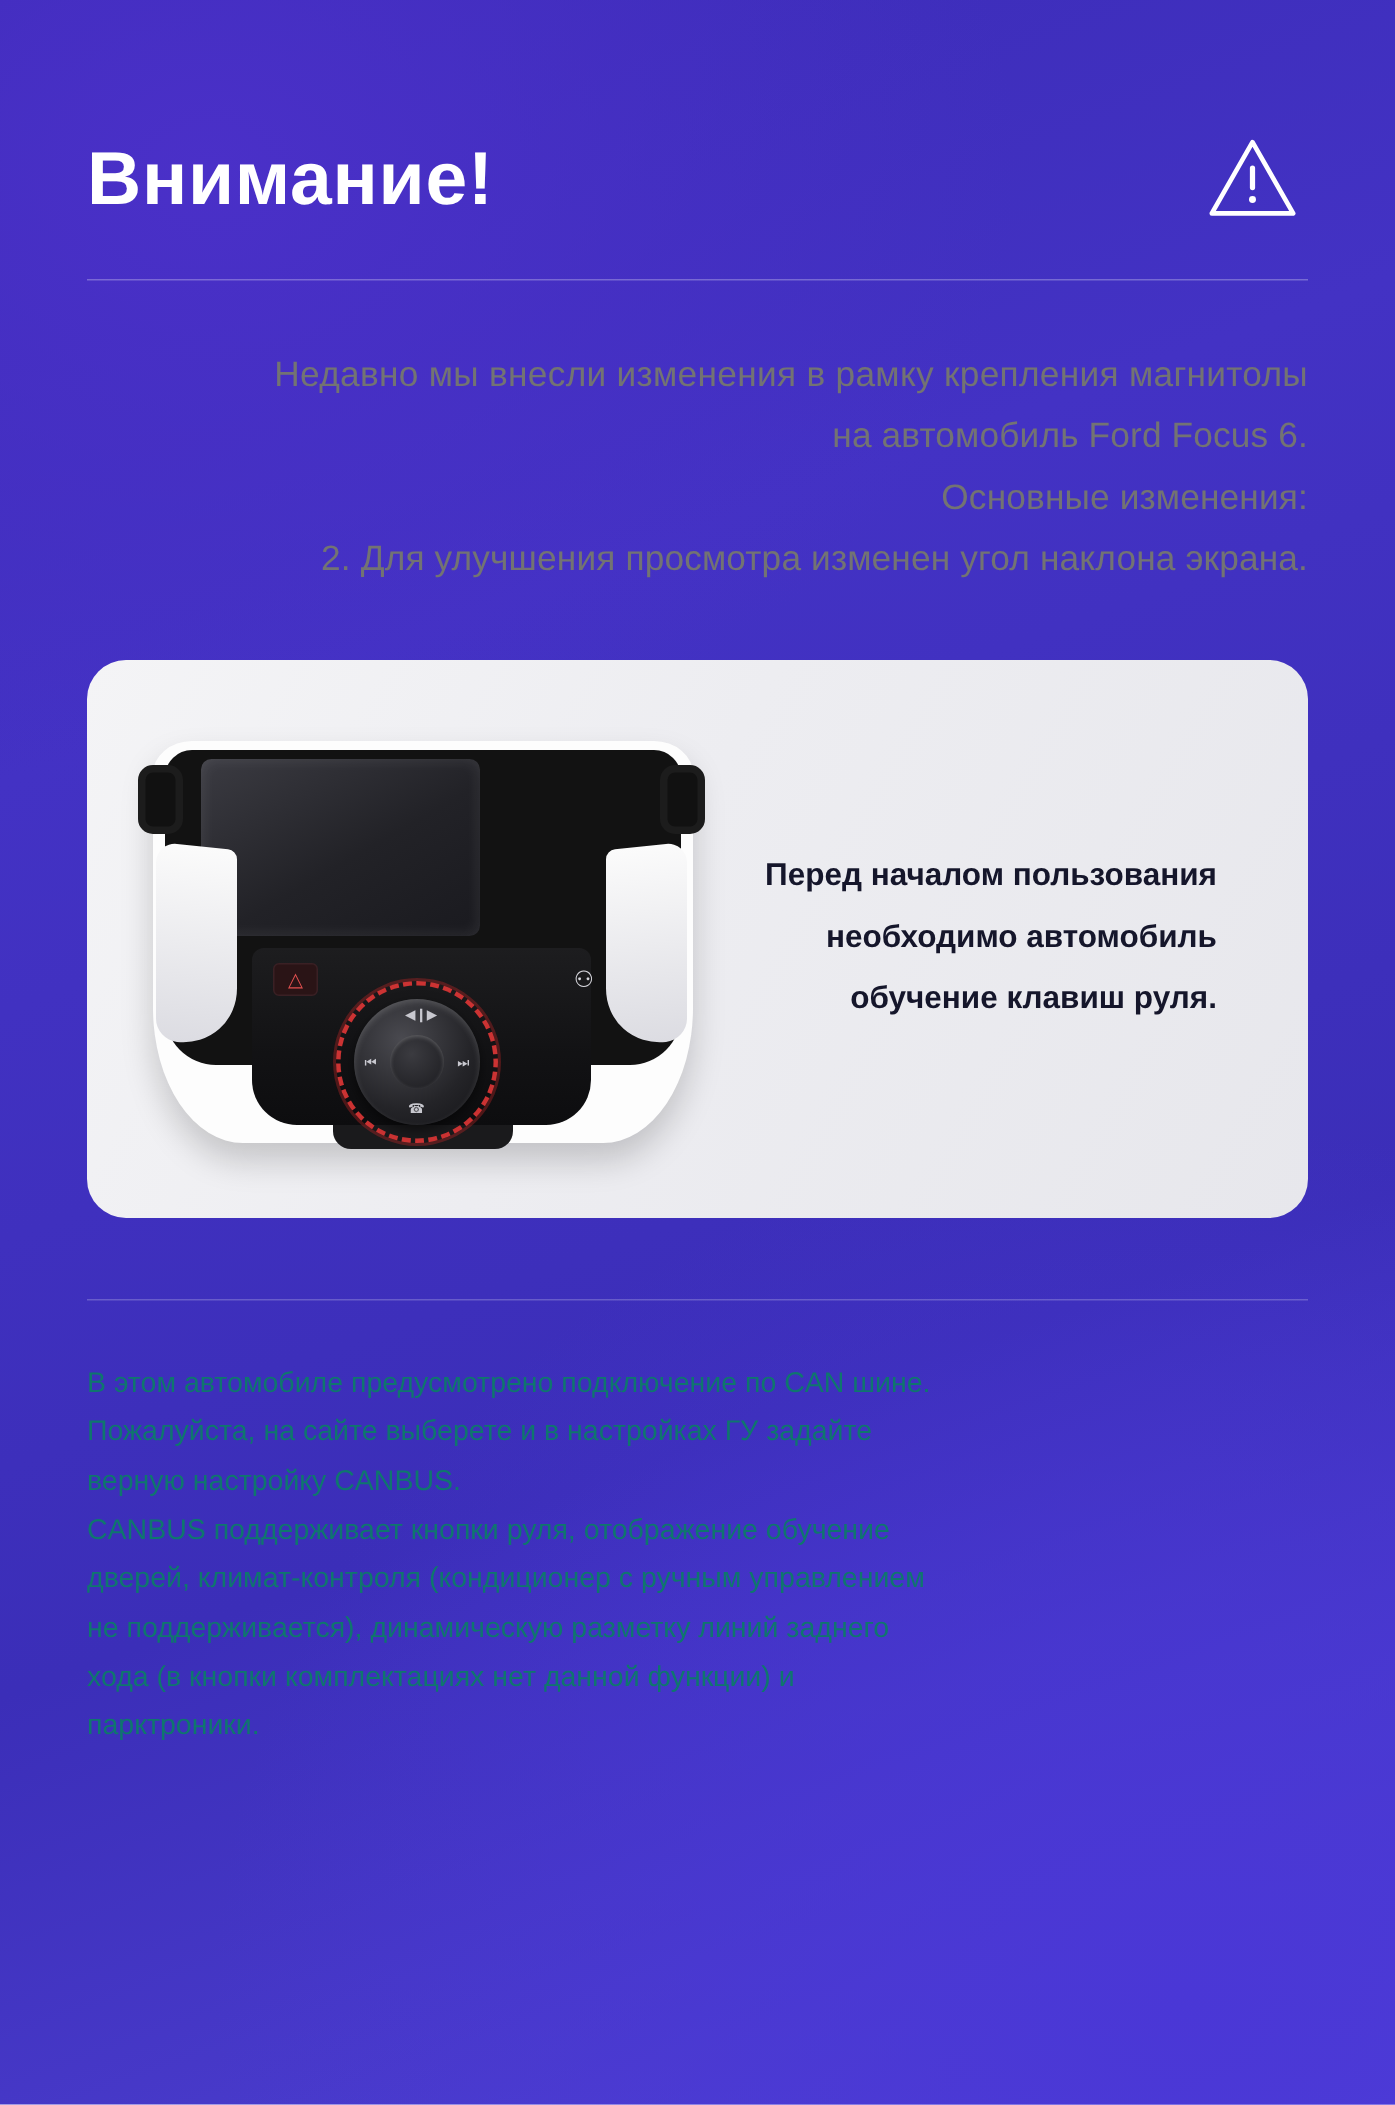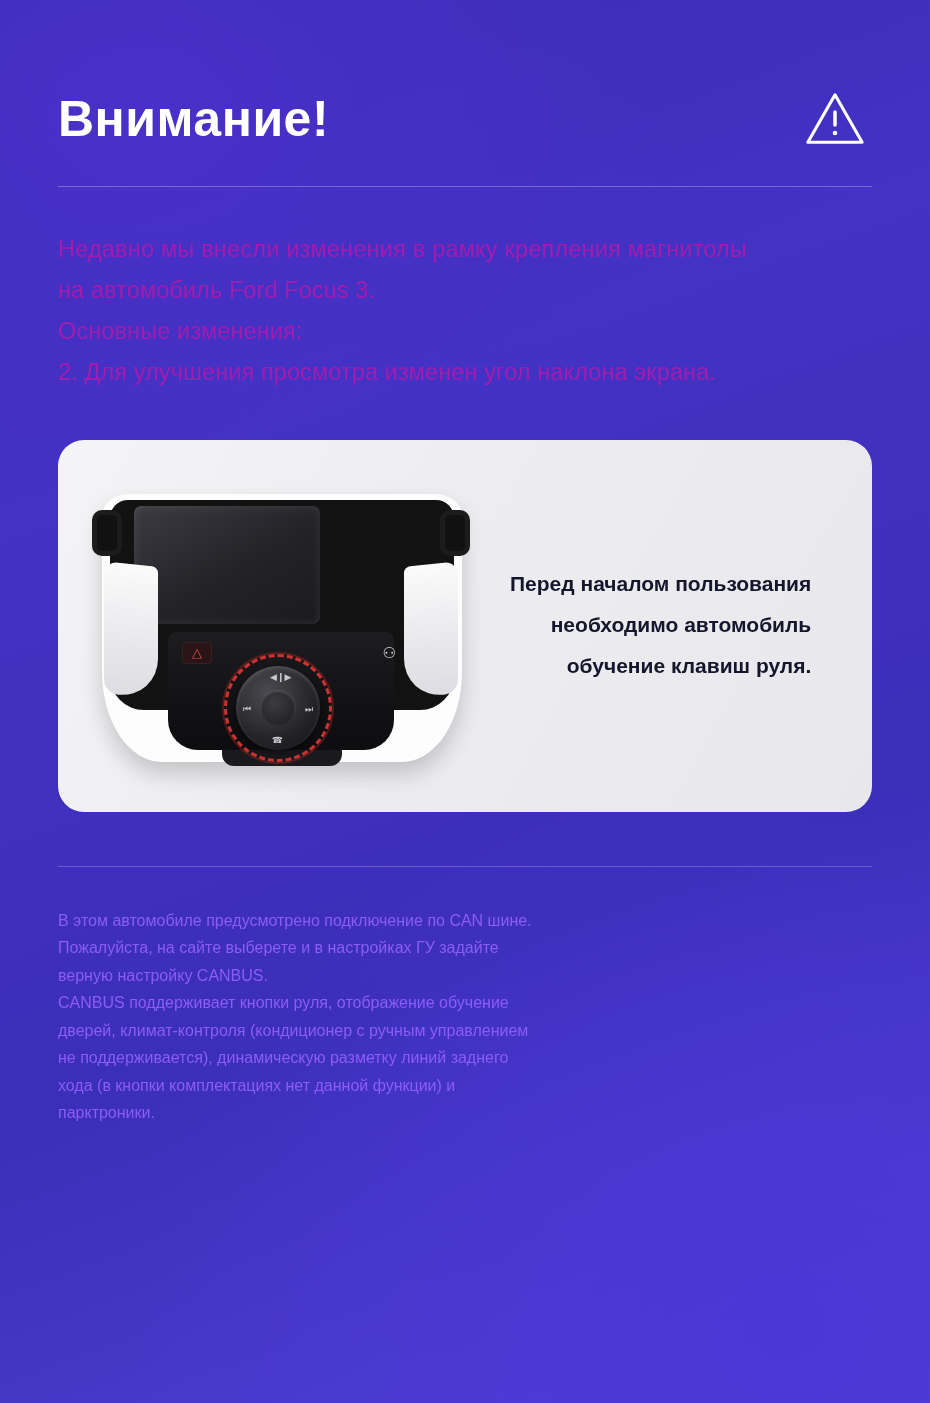--- a/index.html
+++ b/index.html
@@ -50,22 +50,23 @@
     background: rgba(255,255,255,0.28);
     width: 100%;
   }
 
   
   .intro {
     margin-top: 42px;
     font-size: 23.5px;
     line-height: 1.75;
     font-weight: 400;
-    color: #a21caf;
+    color: #737373;
     letter-spacing: 0.1px;
+    text-align: right;
   }
   .intro p { margin: 0; }
   .intro .wide { letter-spacing: 0.2px; }
 
   
   .card {
     position: relative;
     margin-top: 46px;
     height: 372px;
     border-radius: 26px;
@@ -212,23 +213,23 @@
   }
 
   
   .divider2 {
     margin-top: 54px;
     height: 1px;
     background: rgba(255,255,255,0.22);
   }
   .body-text {
     margin-top: 40px;
-    font-size: 16px;
+    font-size: 19px;
     line-height: 1.72;
-    color: #8b5cf6;
+    color: #0f766e;
   }
   .body-text p { margin: 0; }
   .just { text-align: justify; }
 </style>
 </head>
 <body>
 
 <div class="page">
 
   <div class="header">
@@ -236,21 +237,21 @@
     <svg class="warn-icon" viewBox="0 0 64 64">
       <path d="M32 7 L60 56 H4 Z" fill="none" stroke="#ffffff" stroke-width="3.2" stroke-linejoin="round"></path>
       <rect x="30.2" y="23" width="3.6" height="17" rx="1.8" fill="#ffffff"></rect>
       <circle cx="32" cy="46.5" r="2.4" fill="#ffffff"></circle>
     </svg>
   </div>
   <div class="rule"></div>
 
   <div class="intro">
     <p class="wide">Недавно мы внесли изменения в рамку  крепления магнитолы</p>
-    <p>на автомобиль Ford Focus 3.</p>
+    <p>на автомобиль Ford Focus 6.</p>
     <p>Основные изменения:</p>
     <p>2. Для улучшения просмотра изменен угол наклона экрана.</p>
   </div>
 
   <div class="card">
     <div class="photo">
       <div class="unit-wrap">
         <div class="bezel"></div>
         <div class="vent-l"></div>
         <div class="vent-r"></div>

